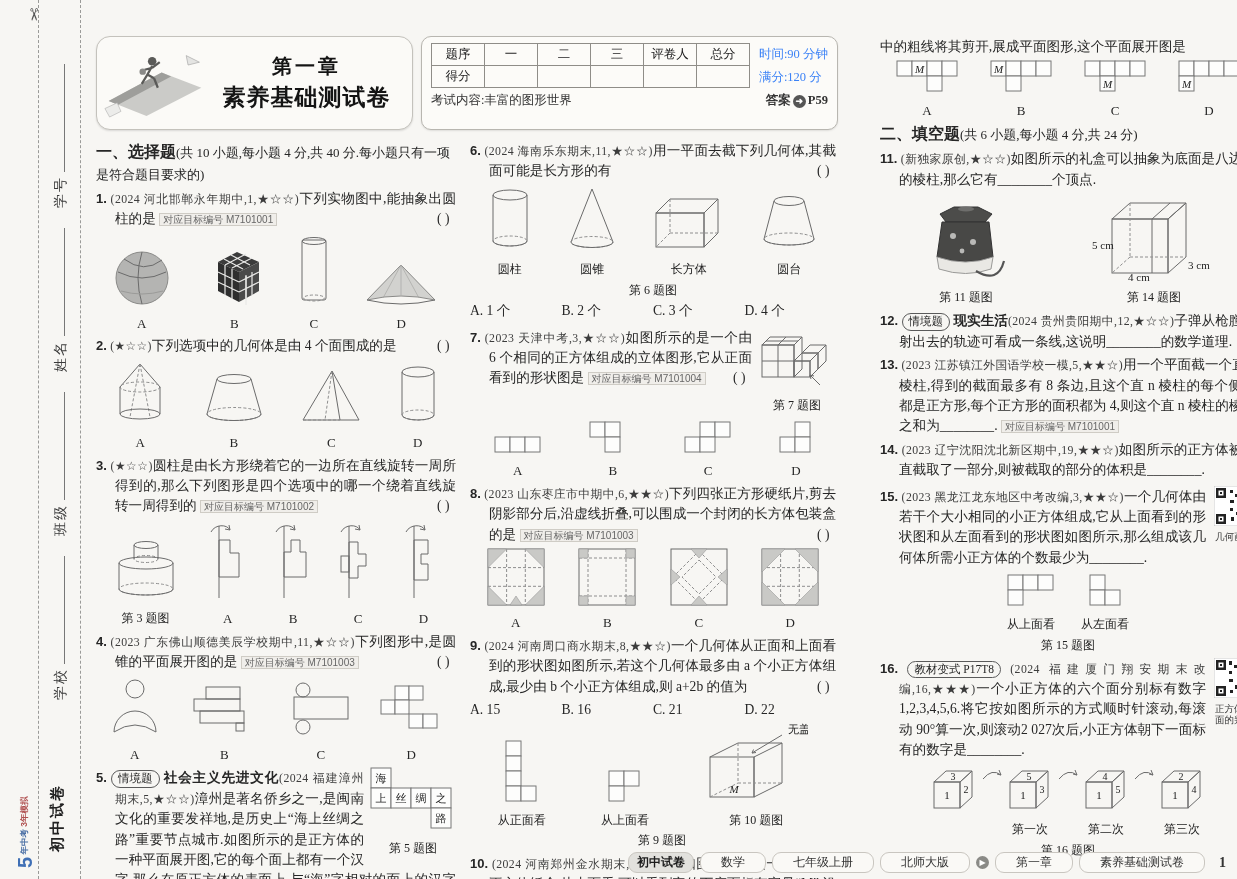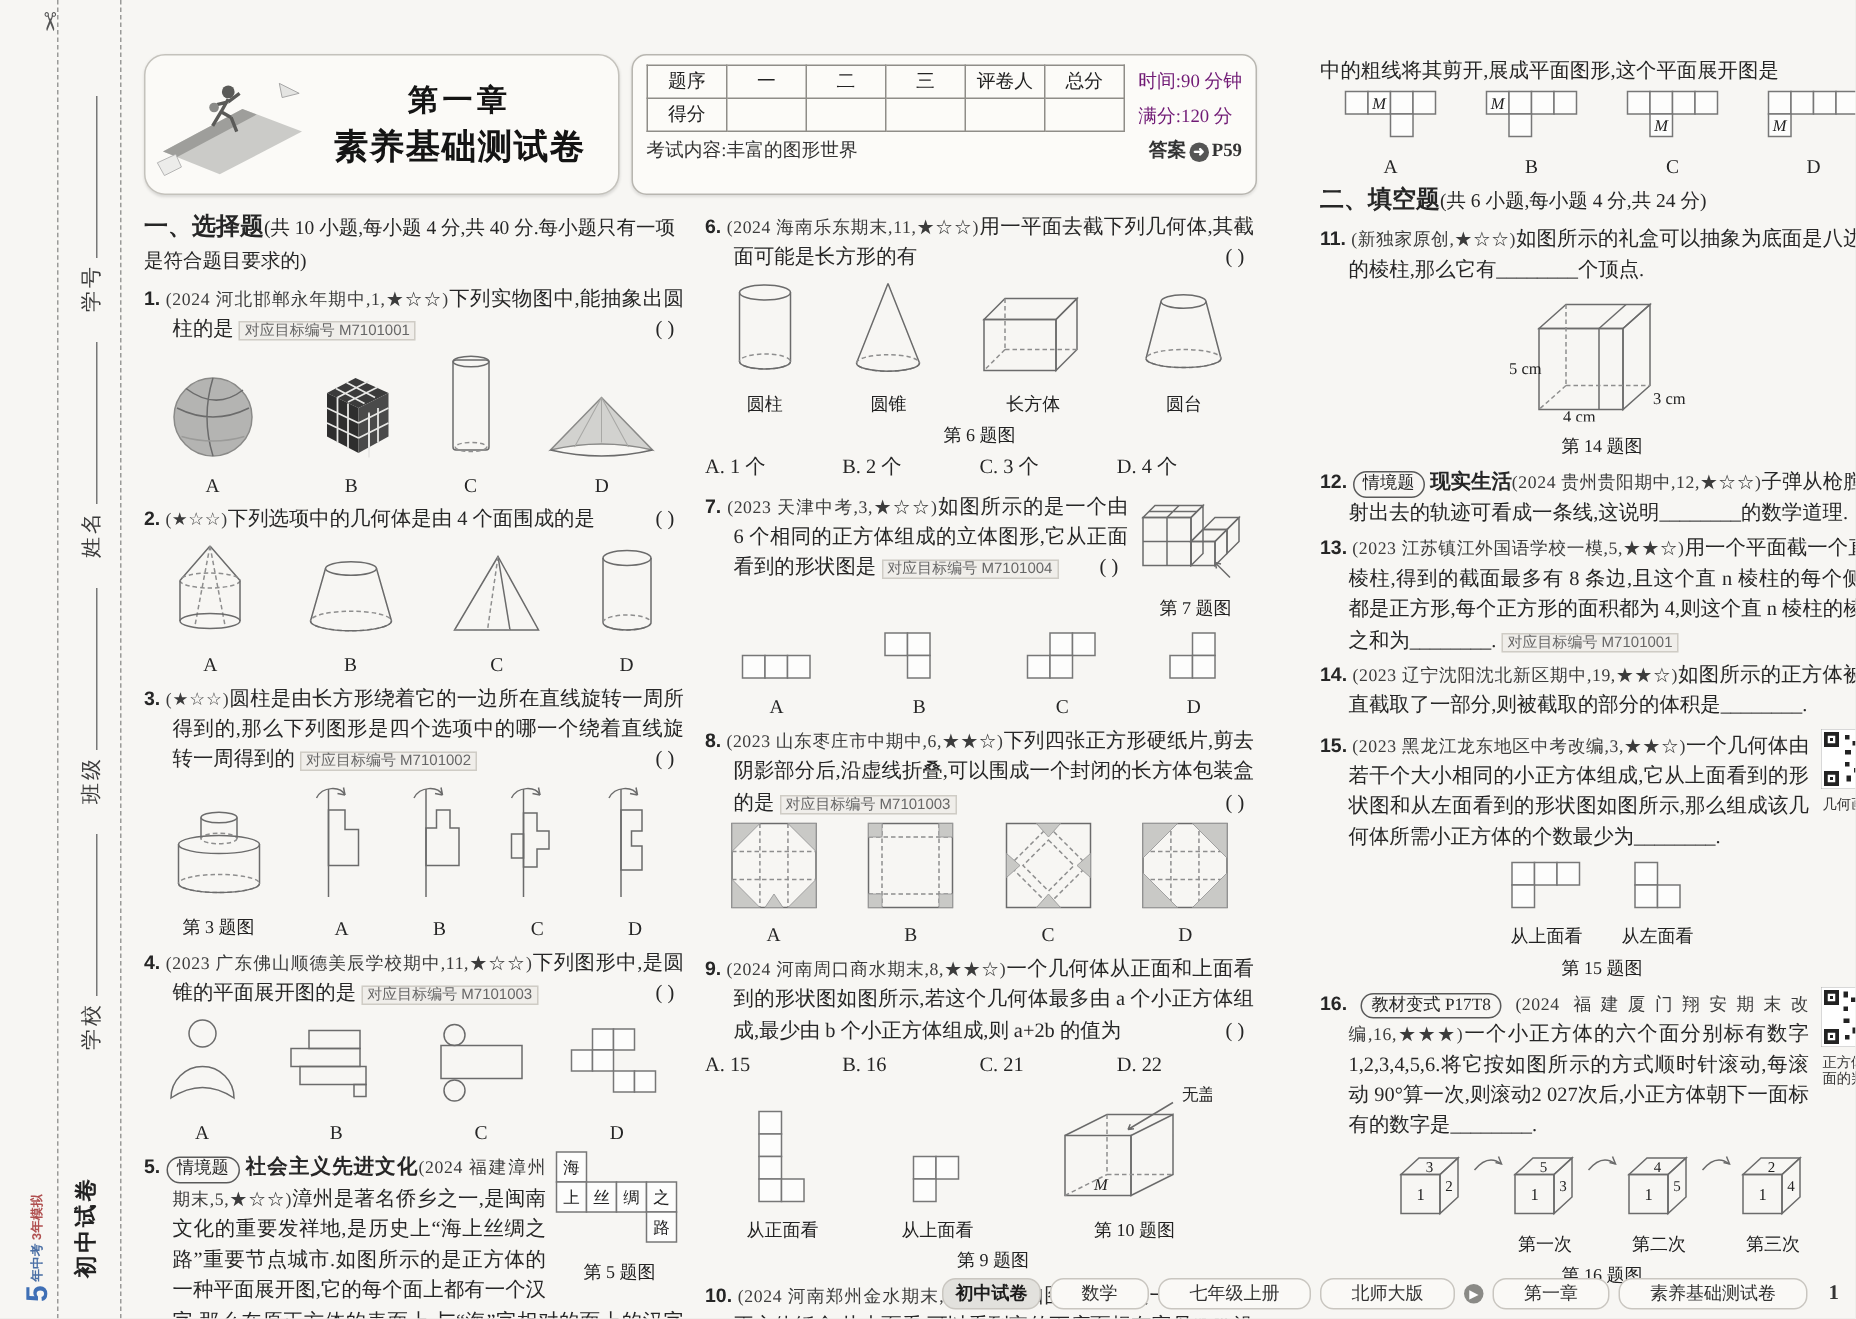--- a/index.html
+++ b/index.html
@@ -23,21 +23,21 @@
           box-shadow:0 1px 2px rgba(0,0,0,.12);display:flex;align-items:center;padding:4px 6px;}
   .h-title{flex:1;text-align:center;font-weight:bold;color:#141414;}
   .h-title .l1{font-size:20px;letter-spacing:3px;}
   .h-title .l2{font-size:23px;letter-spacing:1px;margin-top:2px;}
   .h-right{flex:1;border:1px solid #b8b6b0;border-radius:10px;background:#fcfbf8;
            box-shadow:0 1px 2px rgba(0,0,0,.10);padding:6px 9px 4px;}
   .h-right .toprow{display:flex;}
   table.score{border-collapse:collapse;}
   table.score td{border:1px solid #8f8d88;font-size:12.5px;text-align:center;height:20px;padding:0 4px;
                  min-width:44px;color:#222;}
-  .h-info{font-size:12.5px;line-height:1.8;padding-left:9px;white-space:nowrap;color:#701a75;}
+  .h-info{font-size:12.5px;line-height:1.8;padding-left:9px;white-space:nowrap;color:#3b82f6;}
   .h-botrow{display:flex;justify-content:space-between;font-size:12.5px;margin-top:4px;color:#333;}
   .ansarrow{display:inline-block;background:#555;color:#fff;border-radius:50%;width:13px;height:13px;
             font-size:9px;line-height:13px;text-align:center;margin:0 2px;}
   .col{font-size:13.6px;line-height:1.5;}
   #col1{position:absolute;left:0;top:138px;width:360px;}
   #col2{position:absolute;left:374px;top:138px;width:366px;}
   #col3{position:absolute;left:742px;top:34px;width:376px;margin-left:42px;}
   
   .sect{font-size:14.5px;margin:2px 0 3px;}
   .sect b{font-size:16px;}
@@ -543,20 +543,30 @@
 
       <div class="sect">
         <b>二、填空题</b><span style="font-size:13px">(共 6 小题,每小题 4 分,共 24 分)</span>
       </div>
 
       <p class="q">
         <span class="qnum">11.</span>
         <span class="src">(新独家原创,★☆☆)</span><span>如图所示的礼盒可以抽象为底面是八边形的棱柱,那么它有________个顶点.</span>
       </p>
       <div class="figrow">
+        <div class="figcol"><svg width="96" height="82">
+            <polygon points="22,15 36,8 60,8 74,15 67,23 28,23" fill="#4c4c4a" stroke="#333"></polygon>
+            <ellipse cx="48" cy="10" rx="8" ry="2.5" fill="#6e6e6c"></ellipse>
+            <path d="M24,23 H71 L75,58 Q48,67 19,58 Z" fill="#484846" stroke="#333"></path>
+            <circle cx="35" cy="37" r="3" fill="#b9b9b7"></circle>
+              <circle cx="55" cy="43" r="3" fill="#b9b9b7"></circle>
+              <circle cx="44" cy="52" r="2.4" fill="#b9b9b7"></circle>
+            <path d="M19,58 Q48,68 75,58 L73,70 Q48,79 21,70 Z" fill="#e9e8e4" stroke="#9a9a98"></path>
+            <path d="M58,72 Q80,85 86,62" stroke="#555" stroke-width="2.2" fill="none"></path>
+          </svg><div class="figcap">第 11 题图</div></div>
         <div class="figcol"><svg width="128" height="88">
             <rect x="22" y="26" width="56" height="54" class="ln"></rect>
             <polygon points="22,26 40,10 96,10 78,26" class="ln"></polygon>
             <polygon points="78,26 96,10 96,64 78,80" class="ln"></polygon>
             <path d="M62,26 L80,10" class="ln"></path>
             <path d="M62,26 V80" class="ln"></path>
             <path d="M40,10 V64 M40,64 L22,80 M40,64 H96" class="lnd"></path>
             <text x="2" y="56" class="svgt">5 cm</text>
             <text x="38" y="88" class="svgt">4 cm</text>
             <text x="98" y="76" class="svgt">3 cm</text>

